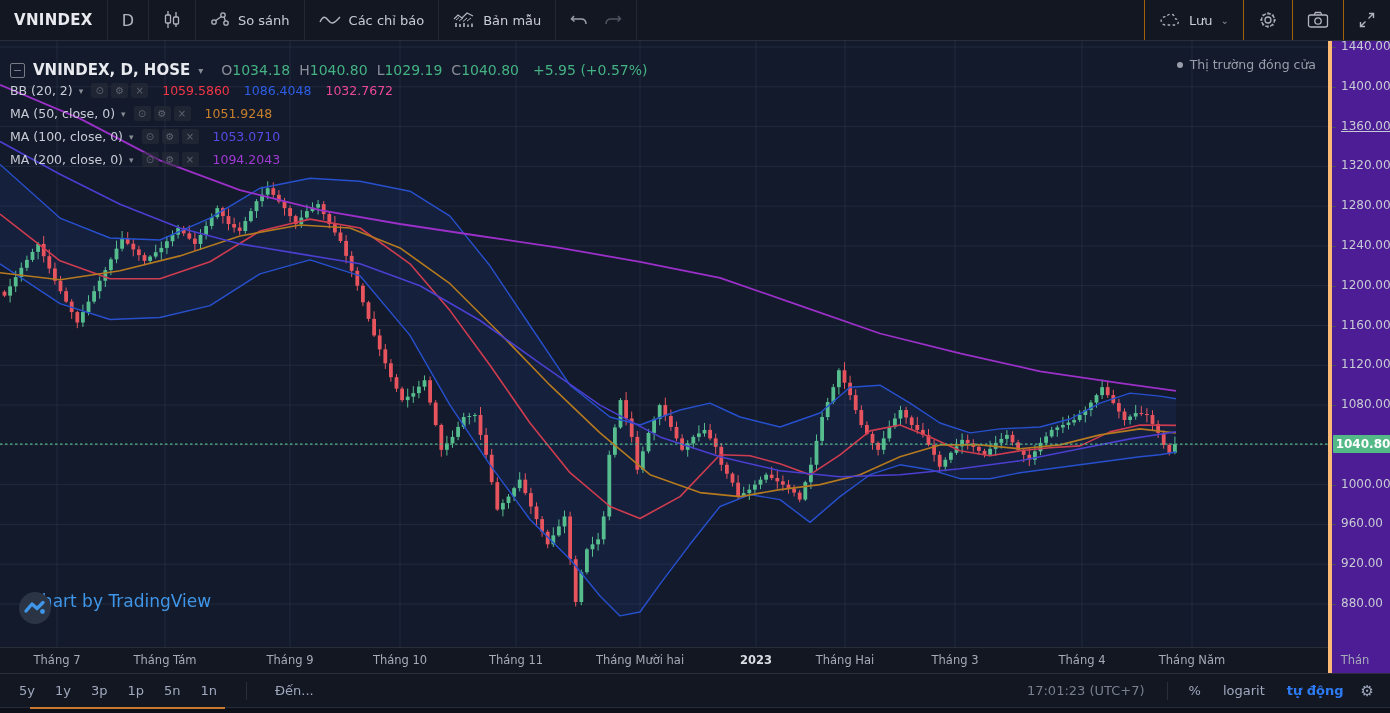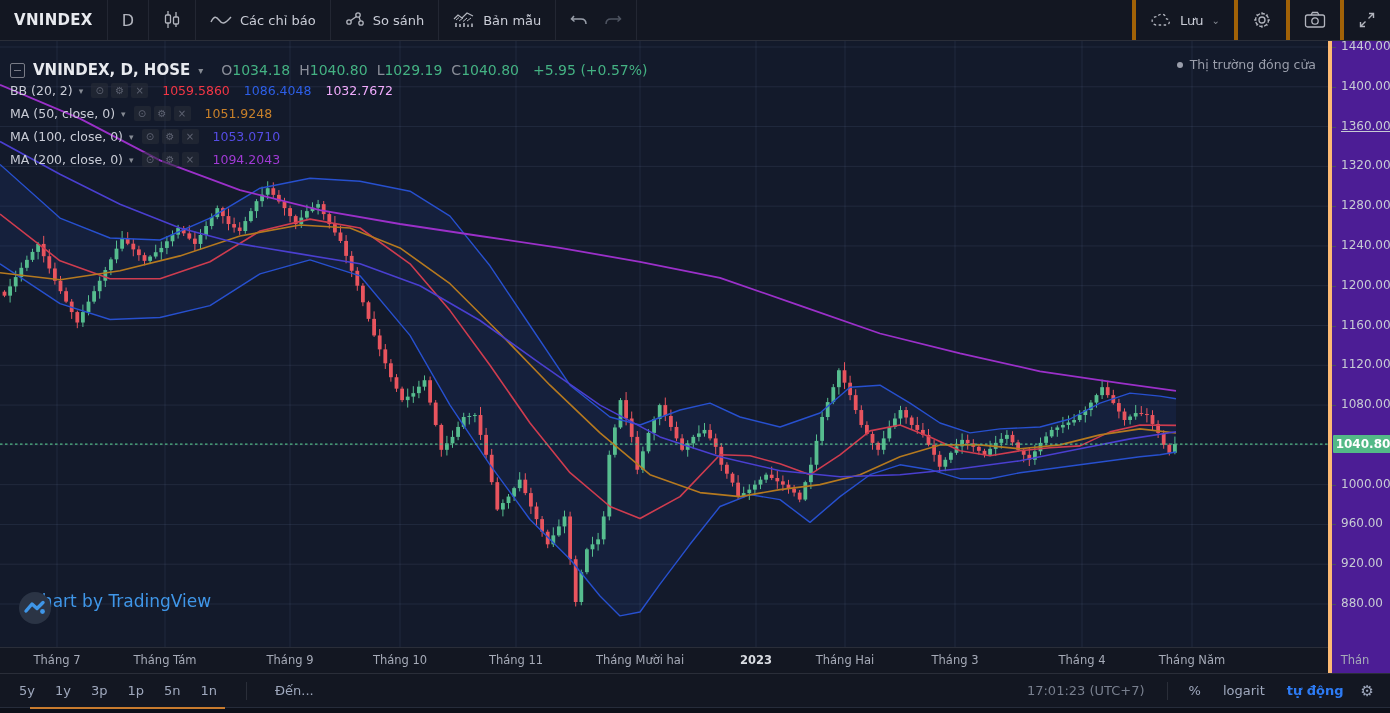--- a/index.html
+++ b/index.html
@@ -6,21 +6,21 @@
   html,body { width:1390px; height:713px; background:#131722; overflow:hidden;
     font-family:"DejaVu Sans","Liberation Sans",sans-serif; }
   .app { position:relative; width:1390px; height:713px; background:#131722; }
 
   
   .topbar { position:absolute; left:0; top:0; width:1390px; height:41px;
     background:#131722; border-bottom:1px solid #2a2e39; display:flex; align-items:stretch; color:#b2b5be; }
   .tb-group { display:flex; align-items:center; padding:0 14px; border-right:1px solid #232733; gap:8px; }
   .tb-group.noborder { border-right:none; }
   .tb-right { margin-left:auto; display:flex; align-items:stretch; }
-  .tb-right .tb-group { border-right:none; border-left:4px solid #a16207;align-items:center; }
+  .tb-right .tb-group { border-right:none; border-left:1px solid #a16207;align-items:center; }
   .symbol-name { color:#e8eaef; font-weight:bold; font-size:15px; letter-spacing:.3px; }
   .tb-btn { display:flex; align-items:center; gap:8px; font-size:13px; color:#c9ccd6; cursor:pointer; }
   .tb-ico svg { display:block; }
   .caret { font-size:10px; color:#868b94; }
 
   
   .chart-zone { position:absolute; left:0; top:41px; width:1328px; height:606px; background:#131a2b; }
   .chart-zone svg { position:absolute; left:0; top:0; }
   .status-row { position:absolute; right:12px; top:16px; display:flex; align-items:center; gap:7px;
     color:#9a9eab; font-size:12.5px; }
@@ -98,36 +98,36 @@
             <rect x="2.5" y="5" width="5" height="8" rx="1"></rect>
             <line x1="5" y1="13" x2="5" y2="18"></line>
           <line x1="13" y1="2" x2="13" y2="7"></line>
             <rect x="10.5" y="7" width="5" height="7" rx="1"></rect>
             <line x1="13" y1="14" x2="13" y2="17"></line>
         </svg>
       </span>
     </div>
     <div class="tb-group tb-btn">
       <span class="tb-ico">
-        <svg width="22" height="16" viewBox="0 0 22 16" fill="none" stroke="#b2b5be" stroke-width="1.4">
-          <path d="M1 10 C4 4, 6 4, 9 8 S14 13, 21 5"></path>
-        </svg>
-      </span>
-      <span>Các chỉ báo</span>
-    </div>
-    <div class="tb-group tb-btn">
-      <span class="tb-ico">
         <svg width="20" height="20" viewBox="0 0 20 20" fill="none" stroke="#b2b5be" stroke-width="1.3">
           <circle cx="4" cy="12" r="2.2"></circle>
             <circle cx="13" cy="5" r="2.2"></circle>
             <circle cx="16" cy="13" r="2.2"></circle>
           <path d="M5.8 10.6 L11.4 6.4 M14 7 L15.4 10.9"></path>
         </svg>
       </span>
       <span>So sánh</span>
+    </div>
+    <div class="tb-group tb-btn">
+      <span class="tb-ico">
+        <svg width="22" height="16" viewBox="0 0 22 16" fill="none" stroke="#b2b5be" stroke-width="1.4">
+          <path d="M1 10 C4 4, 6 4, 9 8 S14 13, 21 5"></path>
+        </svg>
+      </span>
+      <span>Các chỉ báo</span>
     </div>
     <div class="tb-group tb-btn">
       <span class="tb-ico">
         <svg width="22" height="18" viewBox="0 0 22 18" fill="none" stroke="#b2b5be" stroke-width="1.2">
           <path d="M1 8 L5 4 L9 7 L14 2 L20 5"></path>
           <path d="M3 9 L6 6.5 M6 10 L10 7 M10 10.5 L14 7 M14 10 L18 7" stroke-width="1"></path>
           <path d="M3 12 v4 M7 13 v3 M11 12 v4 M15 13.5 v2.5 M19 12.5 v3.5" stroke-width="1.6"></path>
         </svg>
       </span>
       <span>Bản mẫu</span>
@@ -670,21 +670,21 @@
             <span class="ind-name">BB (20, 2)</span>
       <span class="ind-caret">▾</span>
       <span class="ind-tools">
       <span class="ind-tool">⊙</span>
       <span class="ind-tool">⚙</span>
       <span class="ind-tool">×</span>
             </span>
             <span class="ind-vals">
               <span style="color:#f23645">1059.5860</span>
               <span style="color:#2d5fe8">1086.4048</span>
-              <span style="color:#f0abfc">1032.7672</span>
+              <span style="color:#ec4899">1032.7672</span>
             </span>
           </div>
           <div class="ind-row">
             <span class="ind-name">MA (50, close, 0)</span>
       <span class="ind-caret">▾</span>
       <span class="ind-tools">
       <span class="ind-tool">⊙</span>
       <span class="ind-tool">⚙</span>
       <span class="ind-tool">×</span>
             </span>

